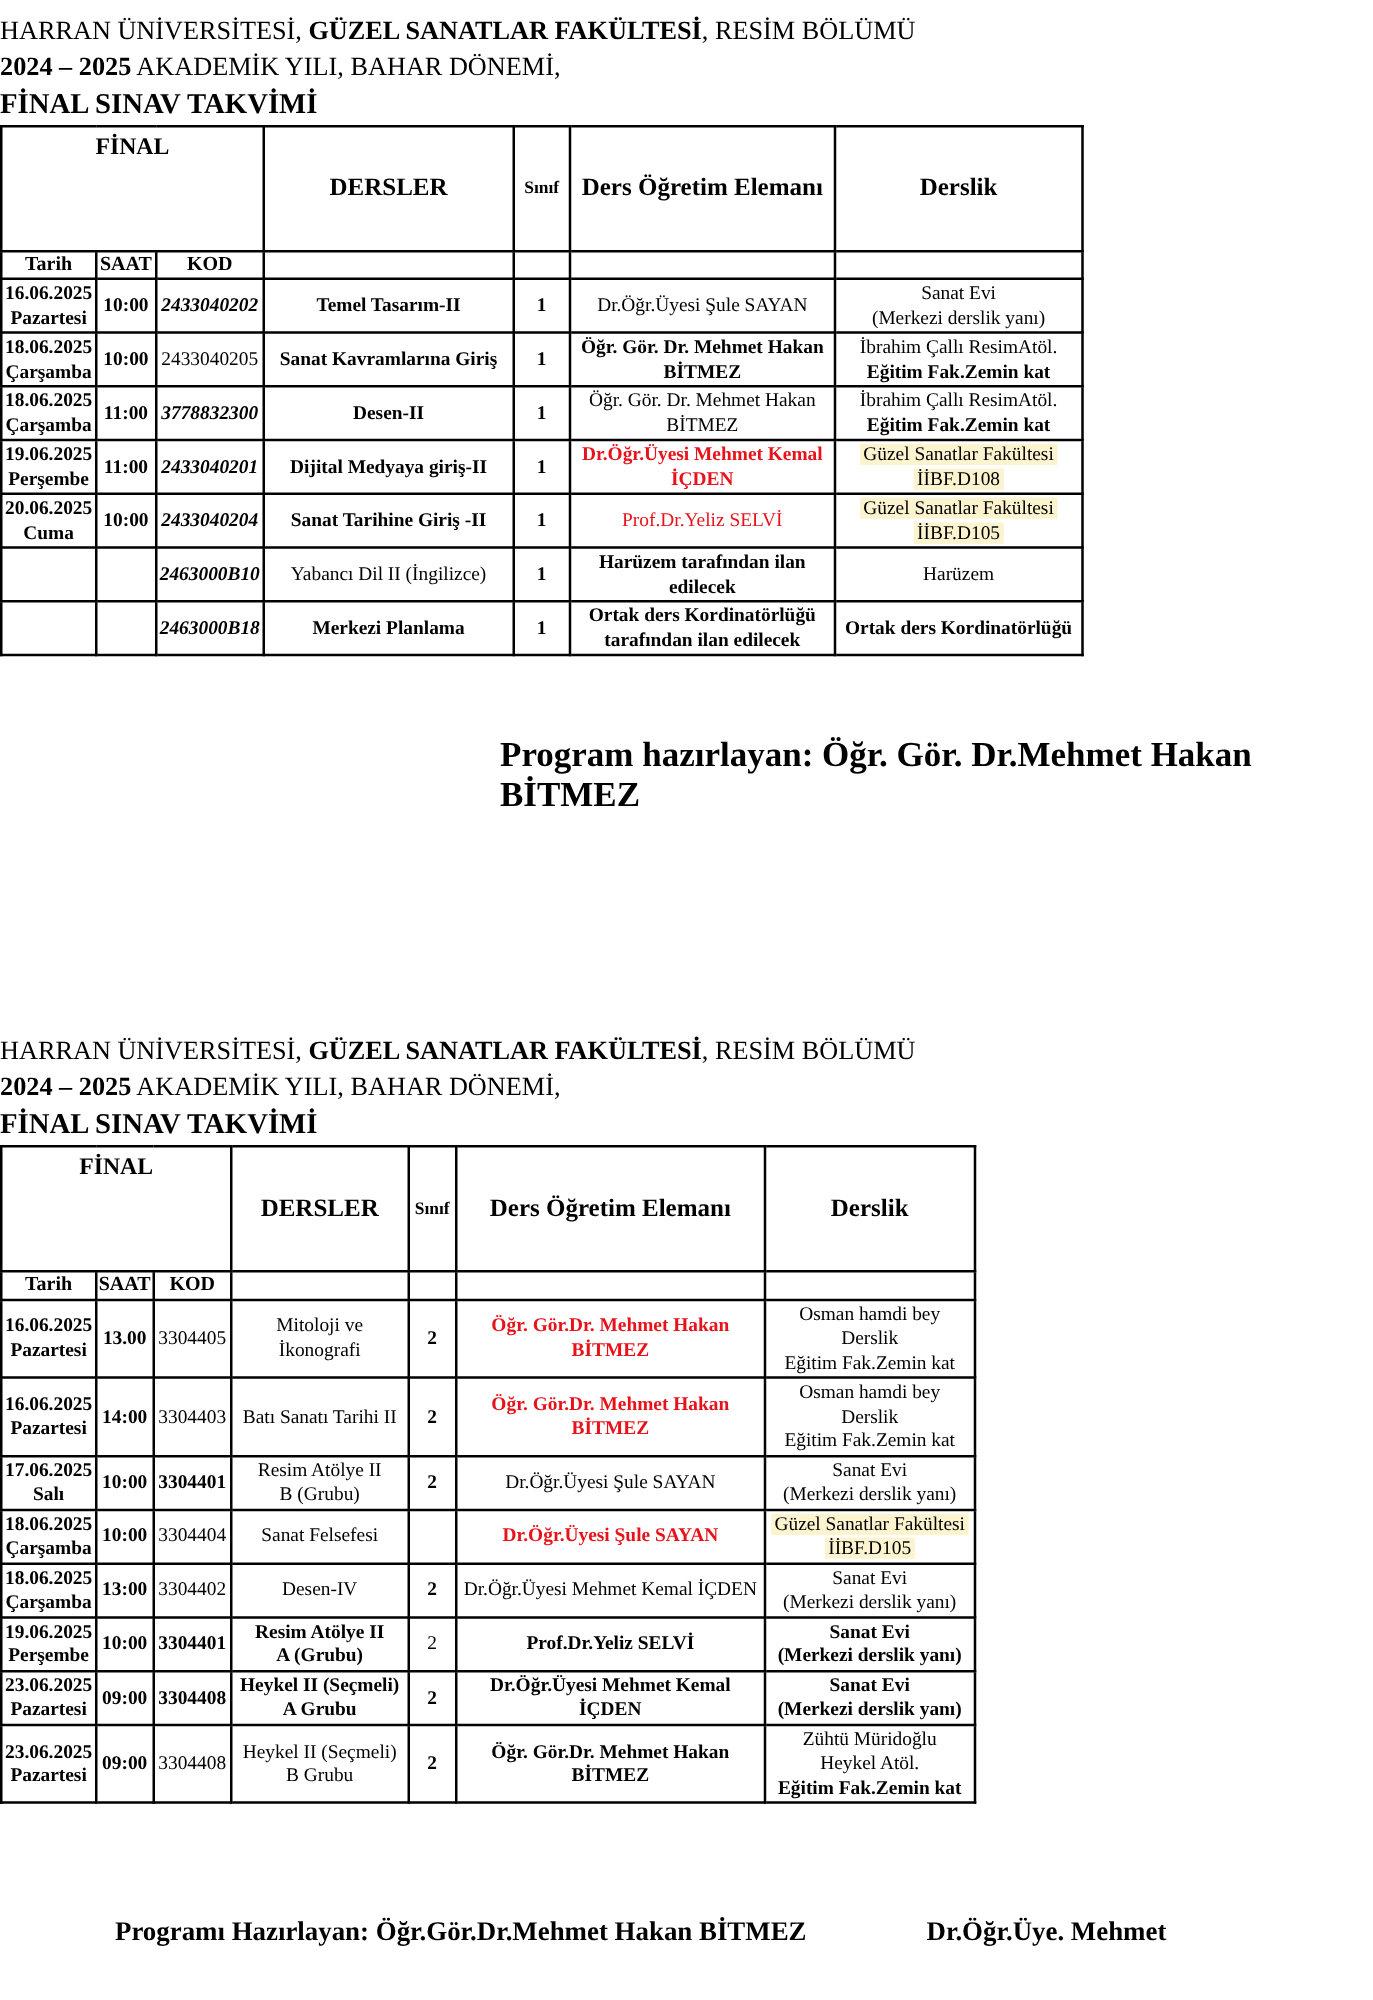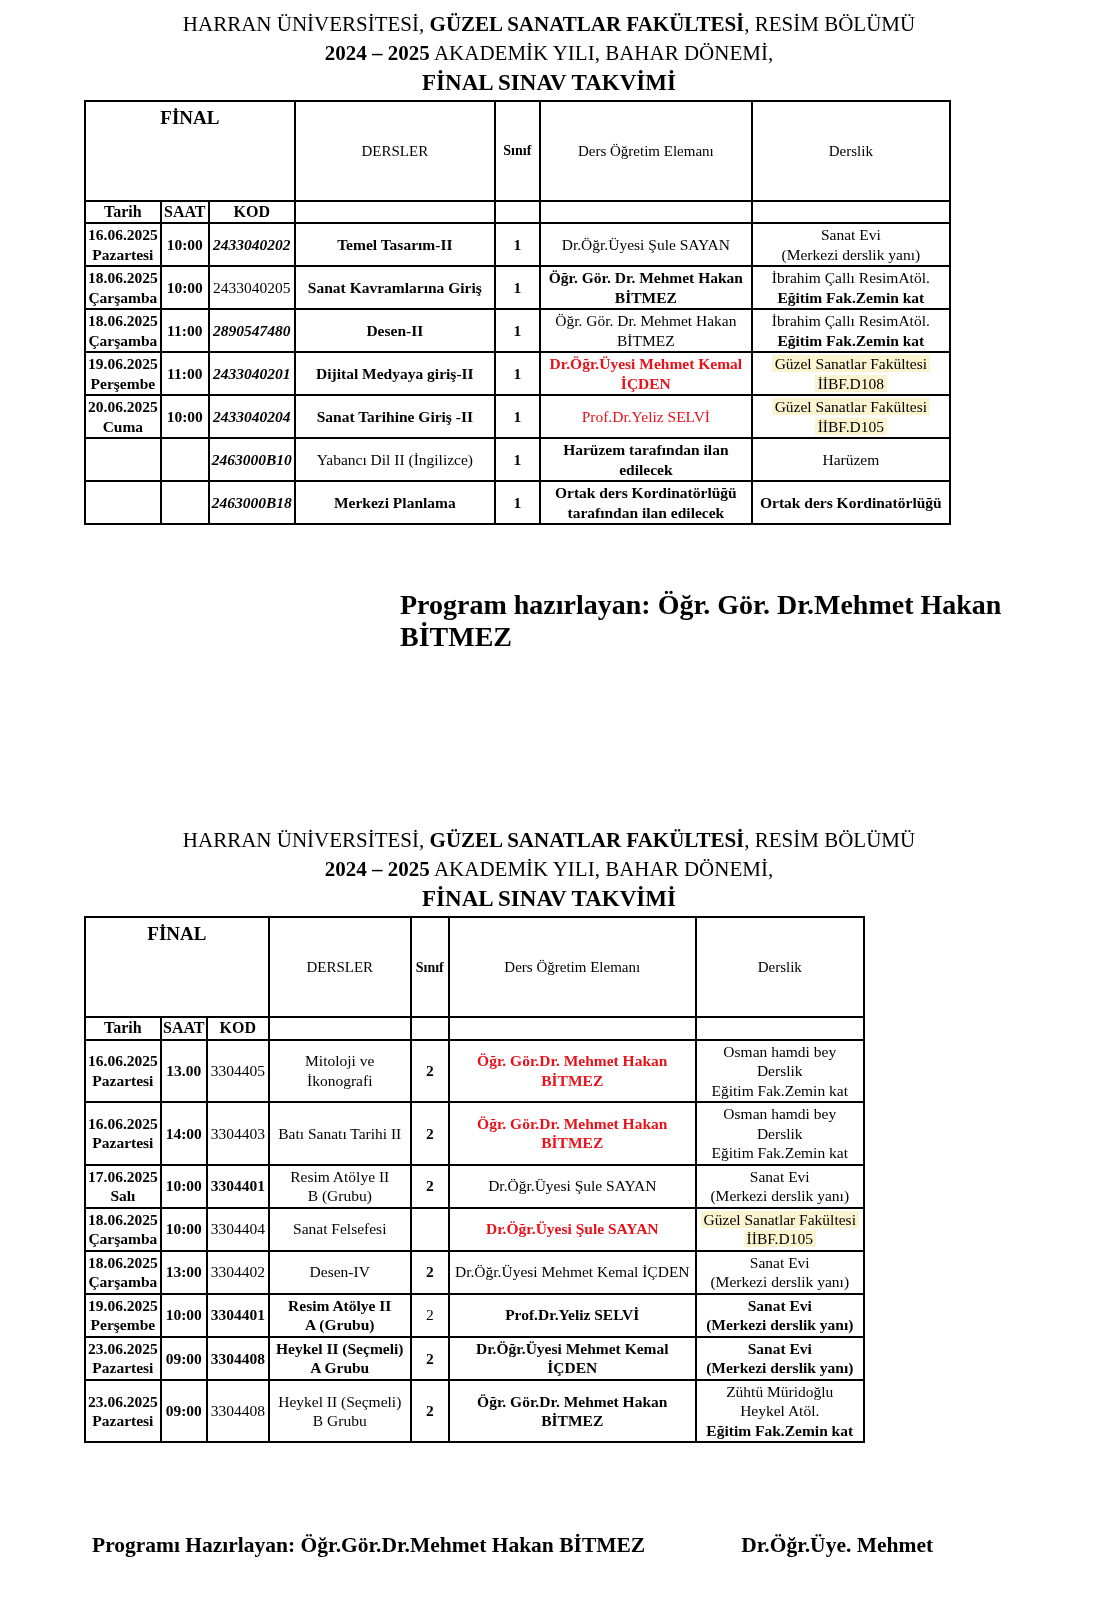--- a/index.html
+++ b/index.html
@@ -2,40 +2,40 @@
 <html style="--red: #e8121a; --hl: #fcf3cf;"><head>
 <meta charset="utf-8">
 <style>
   *{box-sizing:border-box}
   html,body{margin:0;padding:0}
   body{
     width:1098px;height:1600px;background:#ffffff;color:#000;
     font-family:"Liberation Serif","DejaVu Serif",serif;
     overflow:hidden;
   }
-  .title{text-align:center;line-height:29px;padding-top:10px}
+  .title{text-align:left;line-height:29px;padding-top:10px}
   .t-line1,.t-line2{font-size:21px}
   .t-line3{font-size:23px;font-weight:bold;line-height:30px}
   .b{font-weight:bold}
 
-  table{border-collapse:collapse;table-layout:fixed;margin-left:84px;margin-top:2px}
+  table{border-collapse:collapse;table-layout:fixed;margin-top:2px}
   td{
     border:2px solid #000;text-align:center;vertical-align:middle;
     font-size:15.5px;line-height:1.26;padding:1px 2px;overflow:hidden;
   }
   tr.head{height:100px}
   tr.subhdr td{font-weight:bold;font-size:16px;height:21px;padding:0 1px}
   tr.data{height:41px}
   td.b{font-weight:bold}
   td.bi{font-weight:bold;font-style:italic}
   td.red{color:var(--red,#e60000)}
   .red{color:var(--red,#e60000)}
   .mark{background:var(--hl,#fcf3cf);padding:0 3px}
   .hdr-final{vertical-align:top;font-weight:bold;font-size:19px;padding-top:4px}
-  .hdr{font-weight:normal;font-size:15px}
+  .hdr{font-weight:bold;font-size:20px}
   .hdr-sinif{font-weight:bold;font-size:14px}
 
   .footer1{margin:64px 0 0 400px;font-weight:bold;font-size:28px}
   .sec2-title{margin-top:163px}
   .footer2{margin:86px 60px 0 92px;font-weight:bold;font-size:21.5px;line-height:33px}
   .gap{display:inline-block;width:96px}
 </style>
 </head>
 <body>
 
@@ -127,21 +127,21 @@
       </tr>
       <tr class="data">
         <td class="b">
           <div>18.06.2025</div>
           <div>Çarşamba</div>
         </td>
         <td class="b">
           <div>11:00</div>
         </td>
         <td class="bi">
-          <div>2890547480</div>
+          <div>3778832300</div>
         </td>
         <td class="b">
           <div>Desen-II</div>
         </td>
         <td class="b">
           <div>1</div>
         </td>
         <td>
           <div>Öğr. Gör. Dr. Mehmet Hakan</div>
           <div>BİTMEZ</div>

